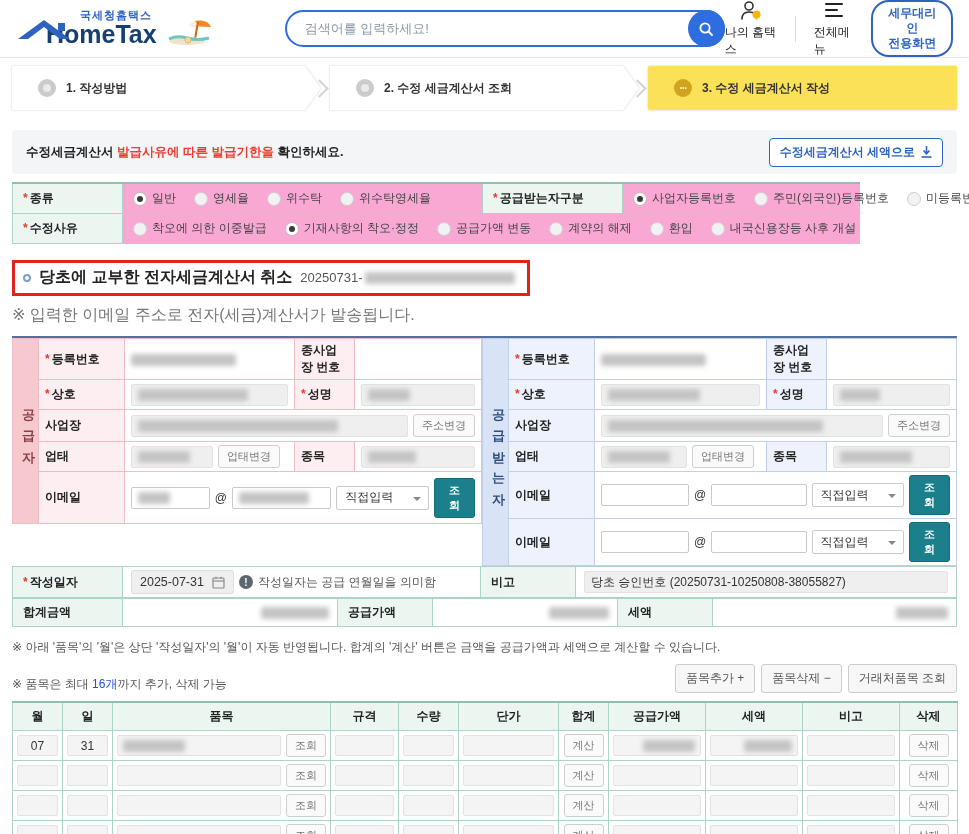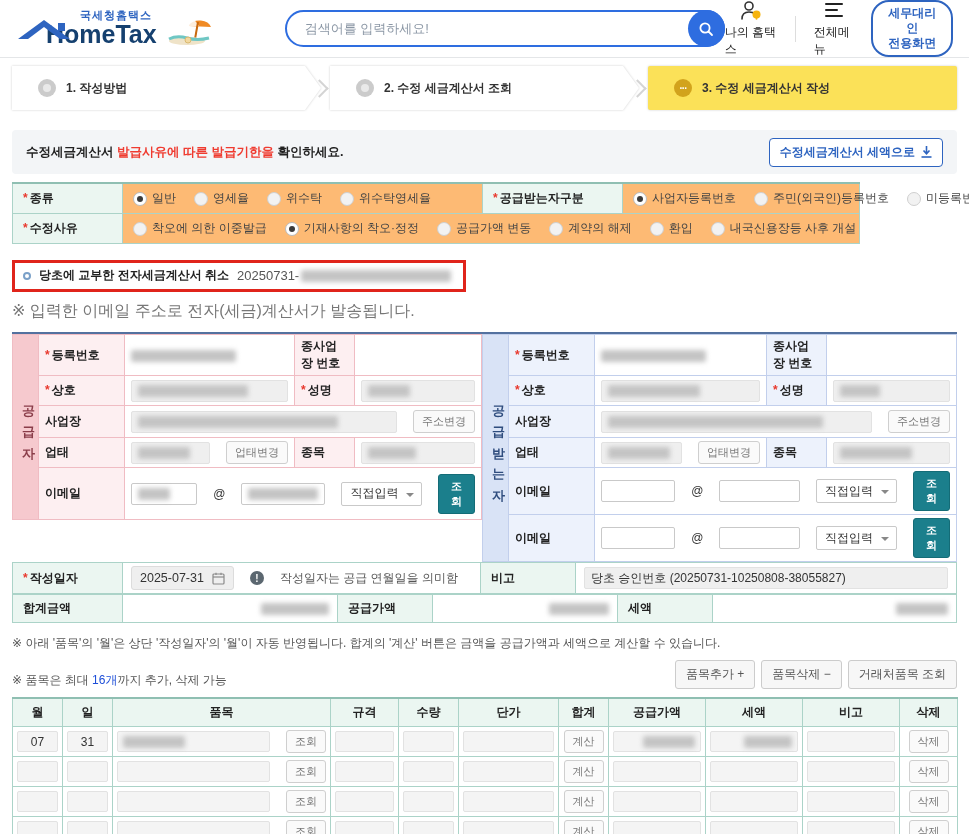--- a/index.html
+++ b/index.html
@@ -38,33 +38,33 @@
   
   .notice { margin-top:20px; height:44px; background:#f3f5f7; border-radius:4px; display:flex; align-items:center; padding:0 14px; }
   .notice .txt { font-size:12.5px; font-weight:bold; color:#222; }
   .notice .red { color:#ef3b30; }
   .method-btn { margin-left:auto; display:flex; align-items:center; gap:6px; background:#fff; border:1px solid #2e64c0; color:#2e64c0; border-radius:4px; font-size:12px; font-weight:bold; padding:5px 10px; cursor:pointer; }
 
   
   table { border-collapse:collapse; table-layout:fixed; }
   .opt-table { width:848px; margin-top:8px; border-top:2px solid #8fbfb2; }
   .opt-table th { background:#ebf6f1; border:1px solid #abd3c8; font-size:12px; font-weight:bold; text-align:left; padding:6px 10px; color:#222; }
-  .opt-table td { border:1px solid #abd3c8; background:#fdba74; padding:4px 10px; }
+  .opt-table td { border:1px solid #abd3c8; background:#f9a8d4; padding:4px 10px; }
   .req::before { content:'*'; color:#e8382d; margin-right:2px; font-weight:bold; }
   .rgroup { display:flex; align-items:center; gap:18px; flex-wrap:nowrap; }
   .rd { display:inline-flex; align-items:center; gap:5px; font-size:12px; color:#444; cursor:pointer; white-space:nowrap; }
   .radio { width:14px; height:14px; border-radius:50%; border:1px solid #cfcfcf; background:#f2f2f2; position:relative; flex:none; }
   .radio.checked { background:#fff; border-color:#bbb; }
   .radio.checked::after { content:''; position:absolute; inset:3px; border-radius:50%; background:#3b3b3b; }
 
   
   .cancel-row { margin-top:16px; }
   .red-box { display:inline-flex; align-items:center; gap:8px; border:3px solid #e0241b; padding:4px 12px 5px 8px; }
   .obullet { width:8px; height:8px; border:2px solid #7aa0c8; border-radius:50%; flex:none; }
-  .cancel-title { font-size:12px; font-weight:bold; color:#222; }
+  .cancel-title { font-size:16px; font-weight:bold; color:#222; }
   .approval { font-size:13px; color:#555; display:inline-flex; align-items:center; gap:2px; }
   .email-note { margin-top:9px; font-size:16px; color:#777; }
 
   
   .blur { display:inline-block; height:12px; border-radius:2px; background:#c4c4c4; filter:blur(2.4px); vertical-align:middle; }
 
   
   .invoice { display:flex; margin-top:10px; border-top:2px solid #53719f; }
   .inv-l { width:470px; }
   .inv-r { width:475px; }
@@ -77,21 +77,21 @@
   .strip { width:26px; text-align:center; }
   .strip-l { background:#f6c9ce; color:#8a3d49; }
   .strip-r { background:#d9e3f6; color:#2f4d7e; }
   .vtext { writing-mode:vertical-rl; letter-spacing:8px; font-size:13px; font-weight:bold; margin:0 auto; }
   .ro { background:#efefef; border:1px solid #e2e2e2; border-radius:2px; height:22px; display:inline-flex; align-items:center; padding:0 6px; vertical-align:middle; }
   .inp { background:#fff; border:1px solid #c9c9c9; border-radius:2px; height:22px; display:inline-flex; align-items:center; padding:0 6px; vertical-align:middle; }
   .mini-btn { background:#fafafa; border:1px solid #cfcfcf; border-radius:3px; color:#777; font-size:11px; padding:3px 8px; cursor:pointer; white-space:nowrap; vertical-align:middle; }
   .teal-btn { background:#1b7f8c; border:1px solid #146c77; border-radius:3px; color:#fff; font-size:11px; font-weight:bold; padding:4px 9px; cursor:pointer; vertical-align:middle; }
   .select { position:relative; background:#fff; border:1px solid #c9c9c9; border-radius:2px; height:24px; display:inline-flex; align-items:center; padding:0 20px 0 8px; font-size:12px; color:#333; cursor:pointer; vertical-align:middle; }
   .select::after { content:''; position:absolute; right:7px; top:10px; border:4px solid transparent; border-top-color:#888; }
-  .cellflex { display:flex; align-items:center; gap:16px; }
+  .cellflex { display:flex; align-items:center; gap:5px; }
 
   
   .date-table, .tot-table { width:945px; }
   .date-table th, .tot-table th { background:#ebf6f1; border:1px solid #abd3c8; font-size:12px; font-weight:bold; text-align:left; padding:5px 10px; color:#222; }
   .date-table td, .tot-table td { border:1px solid #abd3c8; padding:3px 8px; font-size:12px; background:#fff; }
   .date-box { background:#efefef; border:1px solid #dcdcdc; border-radius:3px; height:24px; display:inline-flex; align-items:center; gap:8px; padding:0 8px; font-size:12.5px; color:#333; }
   .info-ic { width:14px; height:14px; border-radius:50%; background:#5b6770; color:#fff; font-size:10px; font-weight:bold; display:inline-flex; align-items:center; justify-content:center; flex:none; }
   .date-note { font-size:12px; color:#555; }
 
   

